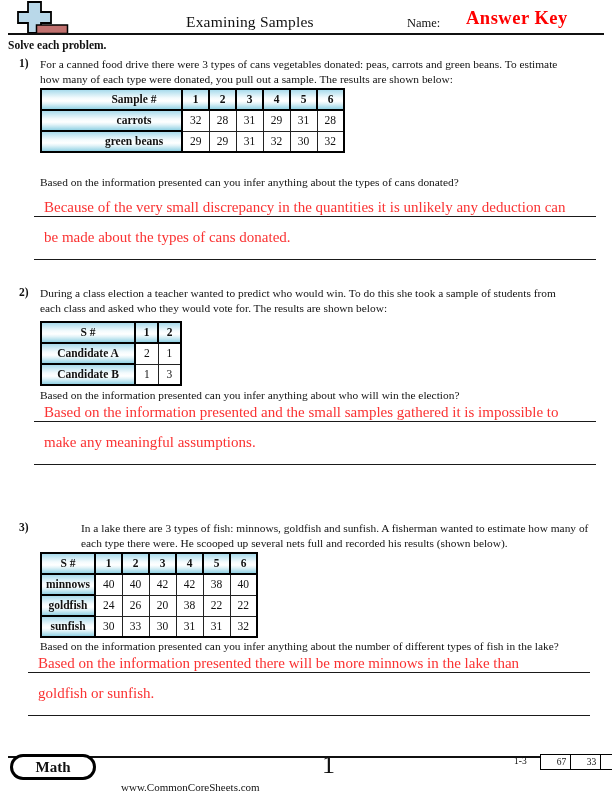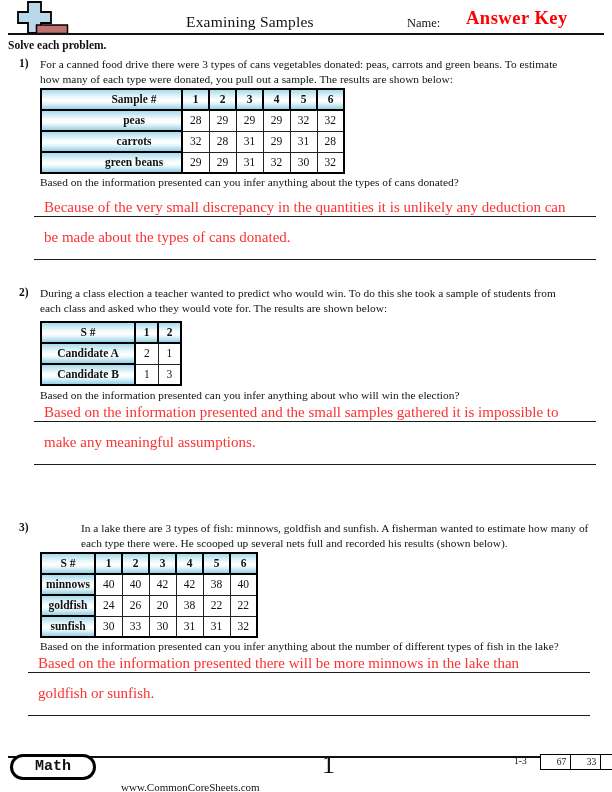--- a/index.html
+++ b/index.html
@@ -26,21 +26,21 @@
   .t1 .lbl{width:88px;padding-left:48px;} .t1 .num,.t1 td{width:19px;}
   .t2 .lbl{width:86px;} .t2 .num,.t2 td{width:15px;}
   .t3 .lbl{width:46px;} .t3 .num,.t3 td{width:19px;}
   
   .answer{width:562px;height:64px;}
   .answer .rule{position:absolute;left:0;right:0;border-top:1.5px solid #1a1a1a;height:0;}
   .answer .rule.r1{top:17px;} .answer .rule.r2{top:60px;}
   .answer .answer-text{position:absolute;top:-6px;left:10px;width:560px;
     font-size:15px;line-height:29.5px;color:var(--answer-red);white-space:pre-line;}
   
-  .math-pill{left:10px;top:754px;width:86px;height:26px;background:#000;border-radius:13px;font-family:Liberation Mono, monospace;}
+  .math-pill{left:10px;top:754px;width:86px;height:26px;background:#000;border-radius:13px;}
   .math-pill .inner{position:absolute;left:3px;top:3px;right:3px;bottom:3px;background:#fff;
     border-radius:11px;text-align:center;font-weight:bold;font-size:15px;line-height:20px;}
   .website{font-size:11px;}
   .page-number{font-size:26px;}
   .score-range{font-size:9.5px;}
   .score-boxes{display:flex;}
   .score-boxes .cell{width:17px;height:14px;border:1px solid #000;margin-left:-1px;
     font-size:9.5px;line-height:14px;text-align:center;background:#fff;padding-left:12px;}
   .score-boxes .cell:first-child{margin-left:0;}
 </style>
@@ -70,29 +70,20 @@
           <th class="num">1</th>
           <th class="num">2</th>
           <th class="num">3</th>
           <th class="num">4</th>
           <th class="num">5</th>
           <th class="num">6</th>
         </tr>
       </thead>
       <tbody>
         <tr>
-          <th class="lbl">peas</th>
-          <td>28</td>
-          <td>29</td>
-          <td>29</td>
-          <td>29</td>
-          <td>32</td>
-          <td>32</td>
-        </tr>
-        <tr>
           <th class="lbl">carrots</th>
           <td>32</td>
           <td>28</td>
           <td>31</td>
           <td>29</td>
           <td>31</td>
           <td>28</td>
         </tr>
         <tr>
           <th class="lbl">green beans</th>

